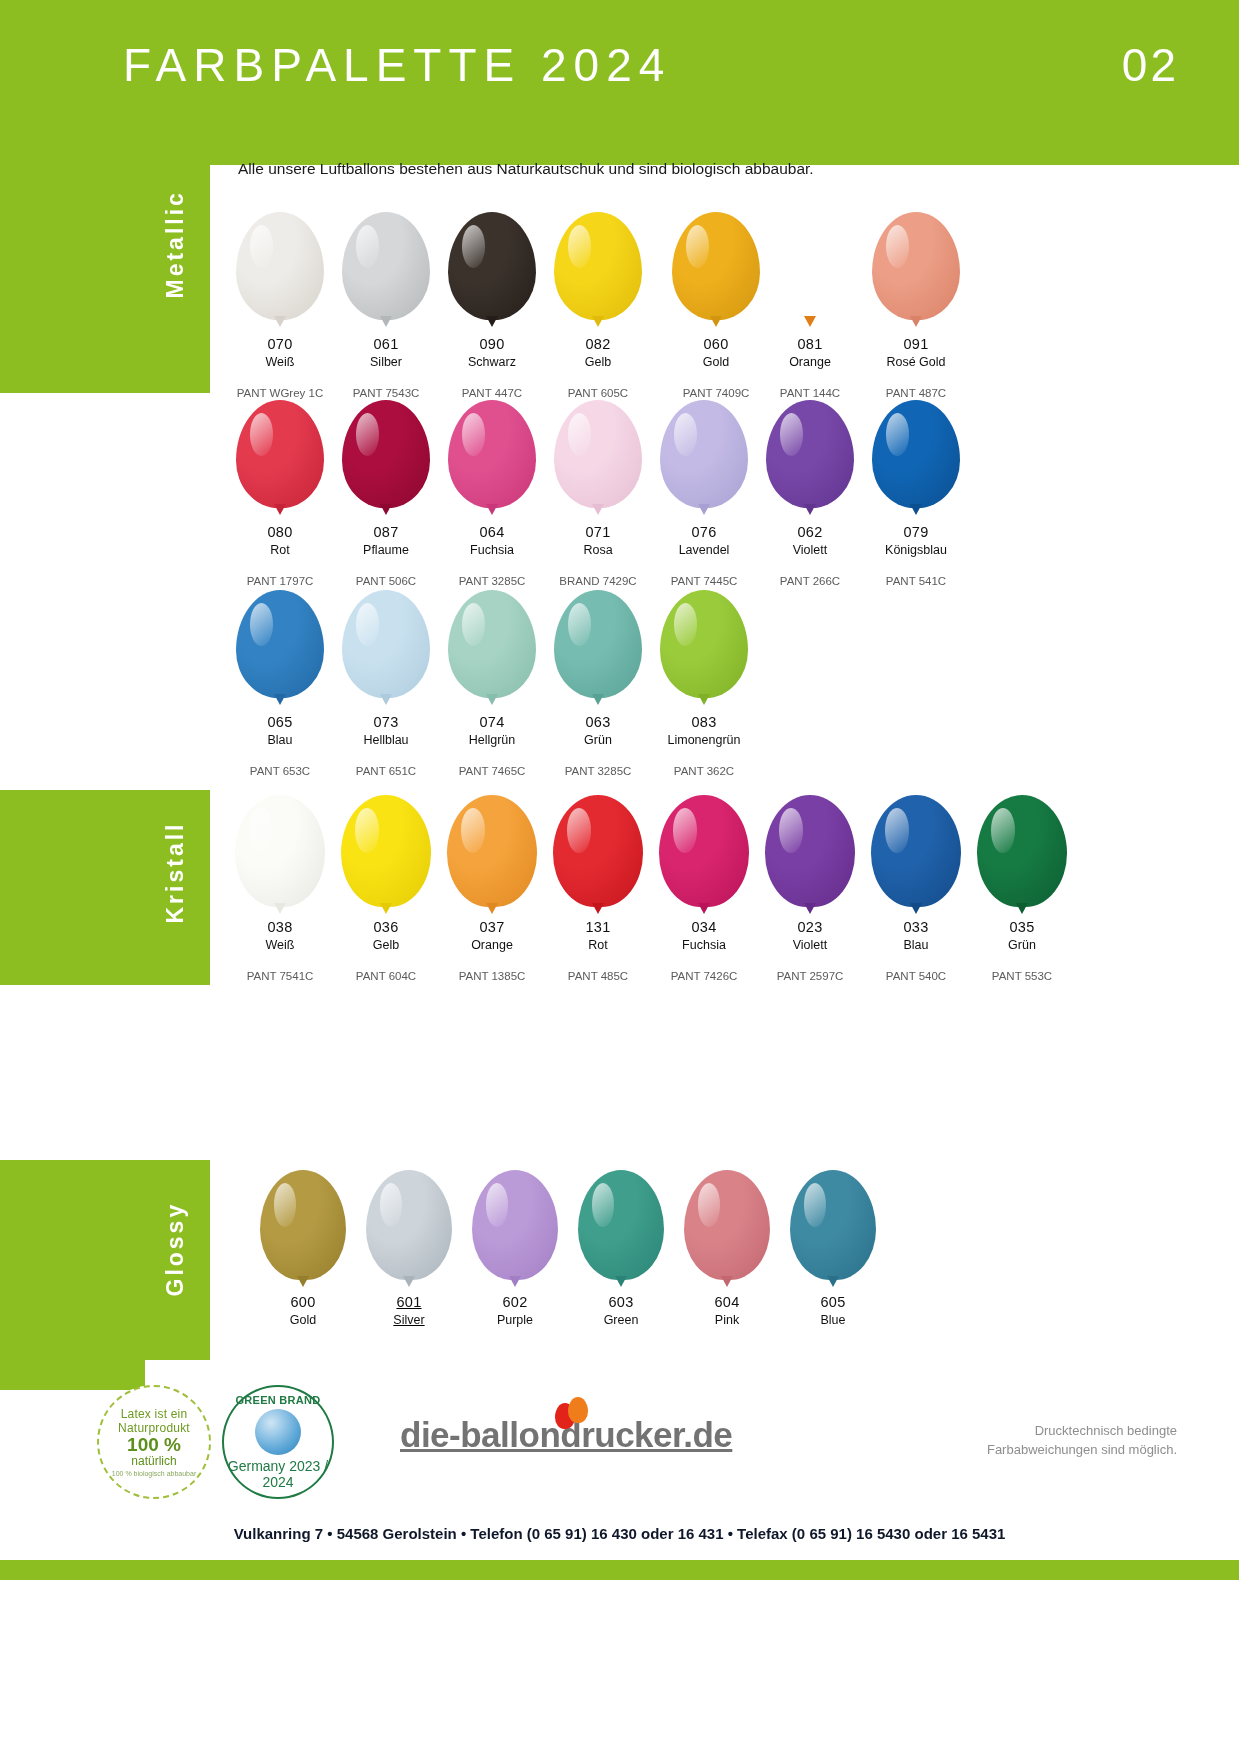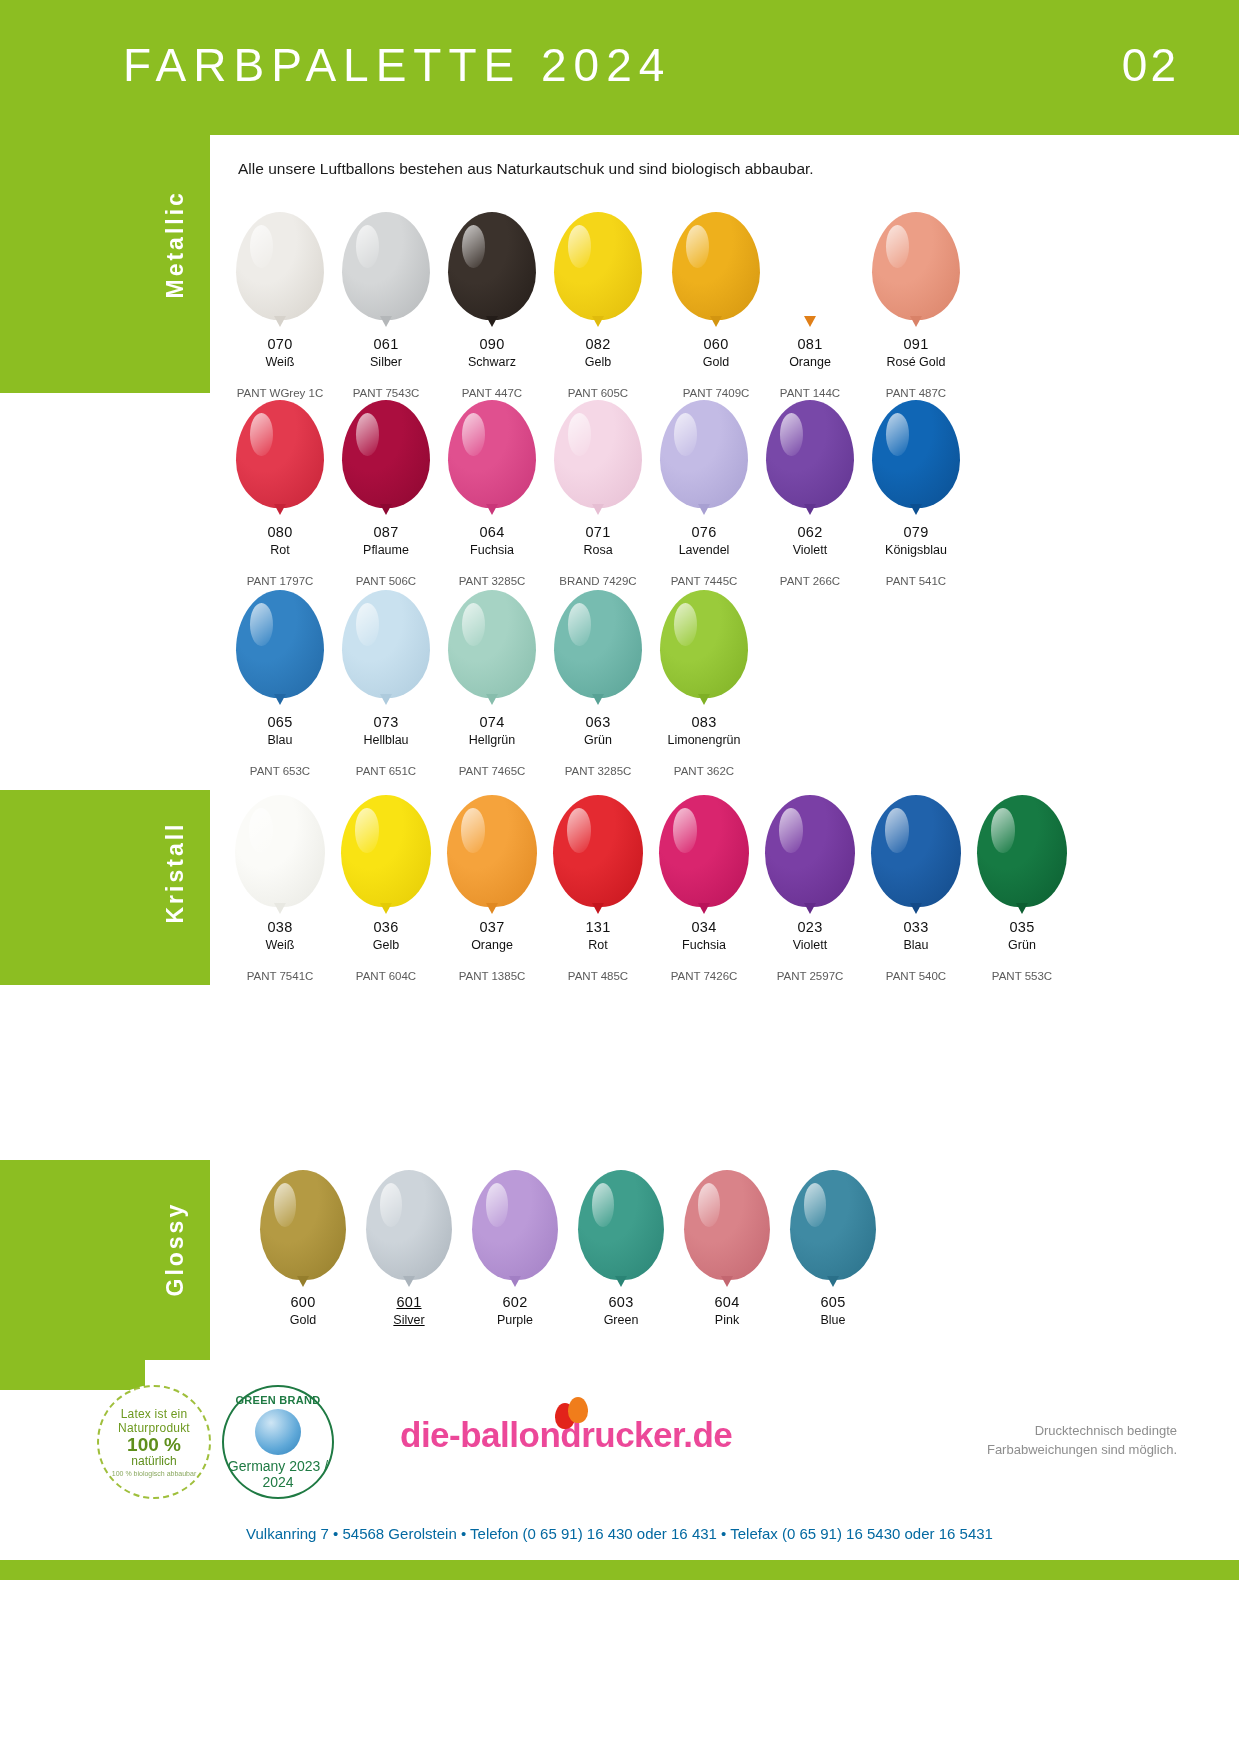--- a/index.html
+++ b/index.html
@@ -5,21 +5,21 @@
   html,body{margin:0;padding:0;}
   body{
     width:1239px;height:1753px;
     background:#ffffff;
     font-family:"Liberation Sans","DejaVu Sans",sans-serif;
     position:relative;overflow:hidden;
   }
 
   
   .header{
-    position:absolute;left:0;top:0;width:1239px;height:135px;
+    position:absolute;left:0;top:0;width:1239px;height:165px;
     background:#8cbe22;
   }
   .header-title{
     position:absolute;left:123px;top:38px;
     font-size:46px;letter-spacing:7px;color:#ffffff;font-weight:300;
     font-family:"Liberation Sans","DejaVu Sans",sans-serif;
   }
   .header-page{
     position:absolute;right:60px;top:38px;
     font-size:46px;color:#ffffff;font-weight:300;letter-spacing:3px;
@@ -128,36 +128,36 @@
     width:46px;height:46px;border-radius:50%;
     background:radial-gradient(circle at 35% 30%,#cfe6f5,#5fa8d8 60%,#2d7fb8);
     margin:3px 0;
   }
   .seal-gb .g2{font-size:14px;}
 
   .logo{
     position:absolute;left:400px;top:55px;
   }
   .logo-text{
-    font-size:35px;font-weight:bold;color:#ec4899;letter-spacing:-.5px;
+    font-size:35px;font-weight:bold;color:#737373;letter-spacing:-.5px;text-decoration:underline;
   }
   .logo-balloons{
     position:absolute;left:155px;top:-18px;width:40px;height:44px;
   }
   .lb{position:absolute;border-radius:50% 50% 45% 45%/55% 55% 45% 45%;}
   .lb1{left:0;top:6px;width:20px;height:26px;background:#e2231a;}
   .lb2{left:13px;top:0px;width:20px;height:26px;background:#f07d1b;}
 
   .disclaimer{
     position:absolute;right:62px;top:62px;width:260px;text-align:right;
     font-size:13px;color:#8e8e8e;line-height:1.45;
   }
   .contact{
     position:absolute;left:0;top:165px;width:1239px;text-align:center;
-    font-size:15px;color:#0369a1;
+    font-size:15px;color:#0f172a;font-weight:bold;
   }
   .greenbar{
     position:absolute;left:0;top:200px;width:1239px;height:20px;background:#8cbe22;
   }
 </style>
 </head>
 <body>
 
 <div class="header">
   <div class="header-title">FARBPALETTE 2024</div>

